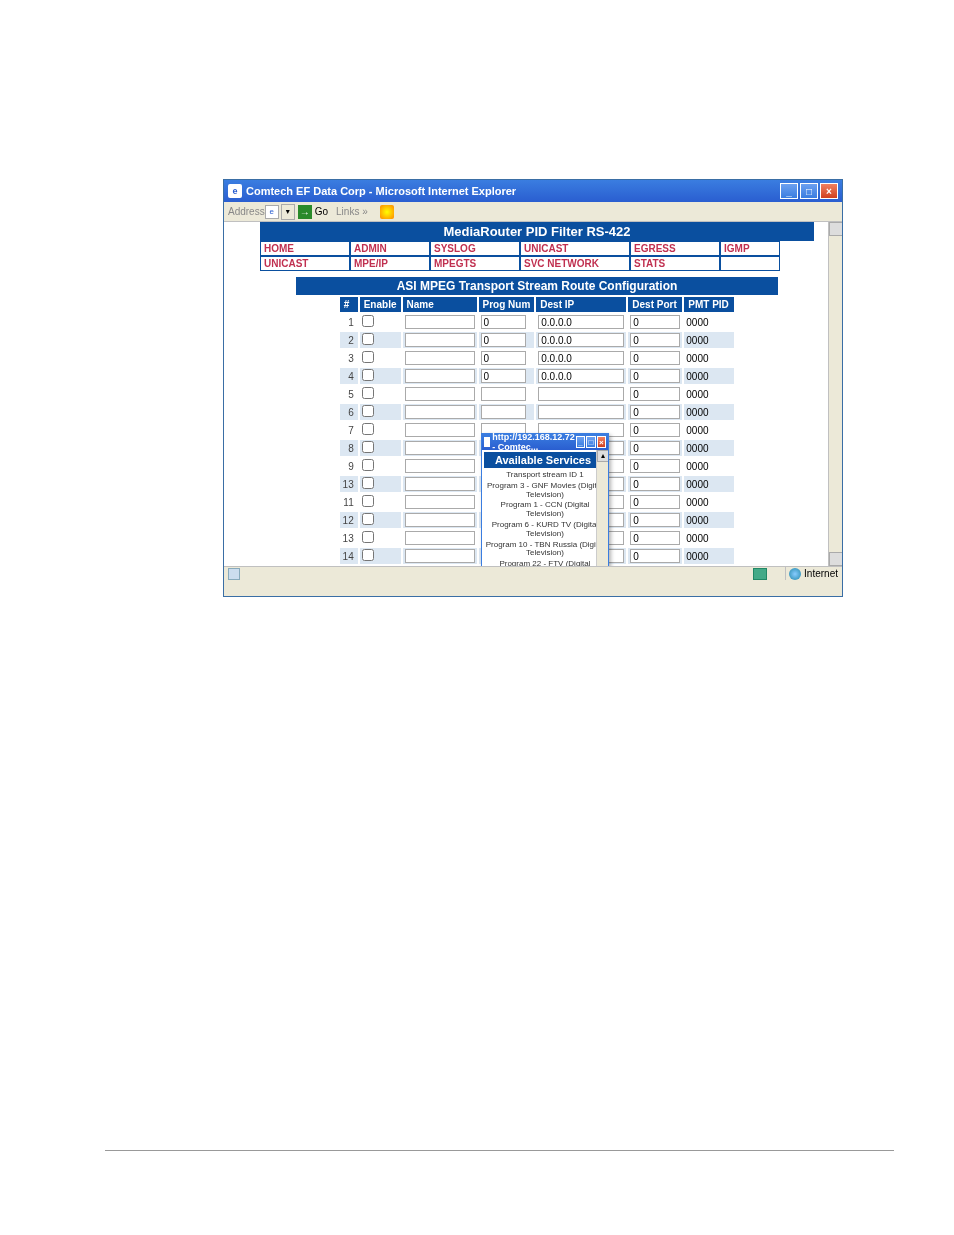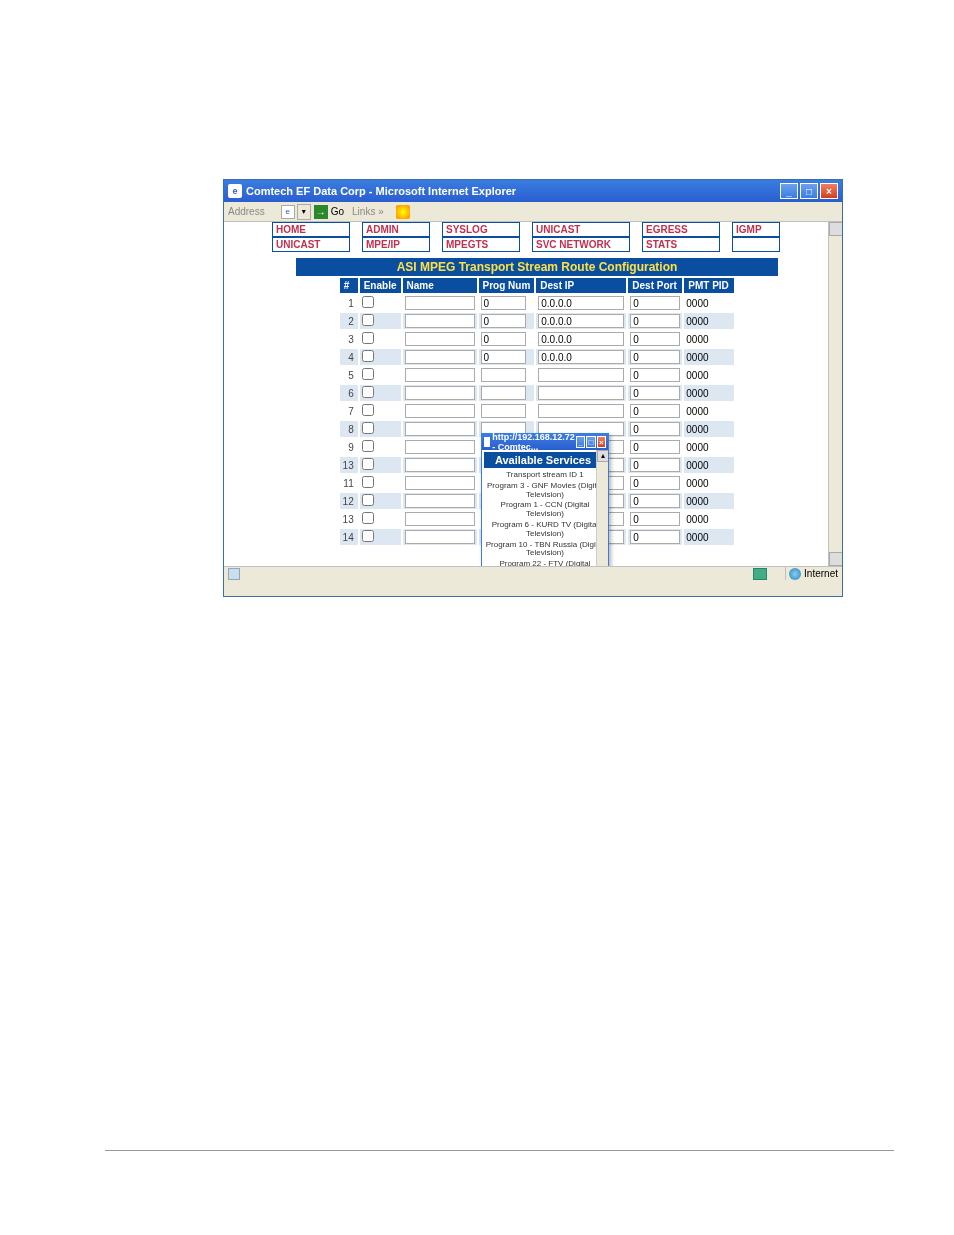--- a/index.html
+++ b/index.html
@@ -14,39 +14,39 @@
     font-size: 11px; font-weight: bold;
   }
   .titlebar .ie-icon { width: 14px; height: 14px; background: #fff; border-radius: 2px; margin-right: 4px; display:flex;align-items:center;justify-content:center;color:#2a5ed0;font-size:9px;font-weight:bold; }
   .titlebar .spacer { flex: 1; }
   .winbtn { width: 18px; height: 16px; margin-left: 2px; border: 1px solid #fff; background: linear-gradient(#6ca0f0,#3a7de0); display: flex; align-items: center; justify-content: center; font-size: 10px; color: #fff; cursor: pointer; }
   .winbtn.close { background: linear-gradient(#f08060,#d04020); }
   .menubar { height: 18px; background: #ece9d8; display: flex; align-items: center; padding: 0 4px; border-bottom: 1px solid #c0c0c0; }
   .menubar span { font-size: 10px; margin-right: 10px; cursor: default; }
   .menubar span u { text-decoration: underline; }
   .addrbar { height: 20px; background: #ece9d8; display: flex; align-items: center; padding: 0 4px; border-bottom: 1px solid #c0c0c0; font-size: 10px; }
-  .addrbar .lbl { color: #888; margin-right: 16px; }
+  .addrbar .lbl { color: #888; margin-right: 0; }
   .addrbar .addricon { width: 14px; height: 14px; background: #fff; border: 1px solid #aaa; margin-right: 2px; display:flex;align-items:center;justify-content:center;color:#2a5ed0;font-size:8px; }
   .addrbar .url { flex: 1; background: #fff; border: 1px solid #aaa; height: 16px; padding: 1px 3px; color: #333; border-right:0; }
   .addrbar .dd { width: 14px; height: 16px; border: 1px solid #aaa; background: #ece9d8; display:flex;align-items:center;justify-content:center;font-size:8px; }
   .addrbar .go { width: 14px; height: 14px; background: #2a8a2a; color: #fff; margin: 0 3px; display:flex;align-items:center;justify-content:center;font-size:10px; }
   .addrbar .golbl { margin-right: 8px; }
   .addrbar .links { color: #888; margin-right: 8px; }
   .addrbar .ie-logo { width: 14px; height: 14px; background: radial-gradient(#ff0,#f80); border-radius: 2px; margin-left: 4px; }
   .content { position: relative; height: 344px; background: #fff; overflow: hidden; }
   .scrollbar-r { position: absolute; right: 0; top: 0; width: 14px; height: 100%; background: #ece9d8; border-left:1px solid #c0c0c0; }
   .scrollbar-r:before,.scrollbar-r:after{content:"";position:absolute;left:0;width:14px;height:14px;background:#ddd;border:1px solid #aaa;box-sizing:border-box;}
   .scrollbar-r:before{top:0;}
   .scrollbar-r:after{bottom:0;}
   .page { padding: 0 28px 0 36px; }
   .hdr-band { background: #0a4f9f; color: #fff; text-align: center; font-size: 13px; font-weight: bold; padding: 2px 0; }
   .nav-grid { display: grid; grid-template-columns: 90px 80px 90px 110px 90px 60px; border-collapse: collapse; }
-  .nav-grid a { border: 1px solid #0a4f9f; padding: 1px 3px; font-size: 10px; color: #c03050; font-weight: bold; text-decoration: none; background: #fff; margin-left: 12px; }
+  .nav-grid a { border: 1px solid #0a4f9f; padding: 1px 3px; font-size: 10px; color: #c03050; font-weight: bold; text-decoration: none; background: #fff; }
   .nav-grid a.blank { color: transparent; }
-  .sub-band { background: #0a4f9f; color: #fde047; text-align: center; font-size: 12px; font-weight: bold; padding: 2px 0; margin-top: 6px; }
+  .sub-band { background: #0a4f9f; color: #ffffff; text-align: center; font-size: 12px; font-weight: bold; padding: 2px 0; margin-top: 6px; }
   .tbl { margin: 0 auto; }
   .tbl th { background: #0a4f9f; color: #fff; font-size: 10px; font-weight: bold; text-align: left; padding: 1px 3px; border: 1px solid #0a4f9f; }
   .tbl td { font-size: 10px; padding: 1px 2px; }
   .tbl tr.odd td { background: #fff; }
   .tbl tr.even td { background: #dce7f2; }
   .tbl td.idx { text-align: right; padding-right: 4px; color: #444; width: 18px;}
   .tbl input[type=text] { height: 14px; font-size: 10px; border: 1px solid #aaa; padding: 0 2px; }
   .tbl input.cb { width: 12px; height: 12px; }
   .w-name { width: 70px; }
   .w-prog { width: 45px; }
@@ -101,20 +101,21 @@
     <span class="dd">▾</span>
     <span class="go">→</span>
     <span class="golbl">Go</span>
     <span class="links"><span>Links</span> »</span>
     <span class="ie-logo"></span>
   </div>
 
   <div class="content">
     <div class="scrollbar-r"></div>
     <div class="page">
+      <div class="hdr-band">MediaRouter PID Filter RS-422</div>
       <div class="nav-grid">
         <a>HOME</a>
         <a>ADMIN</a>
         <a>SYSLOG</a>
         <a>UNICAST</a>
         <a>EGRESS</a>
         <a>IGMP</a>
         <a>UNICAST</a>
         <a>MPE/IP</a>
         <a>MPEGTS</a>

